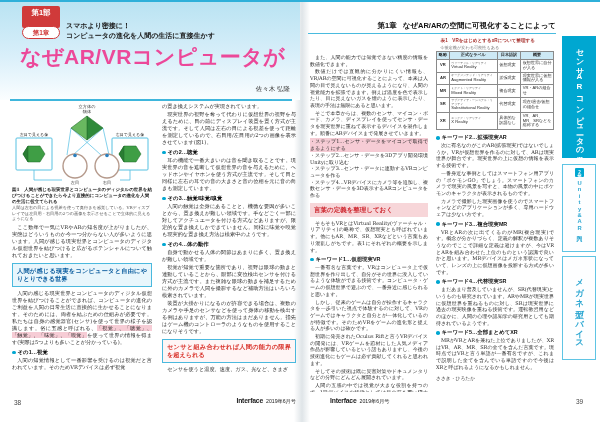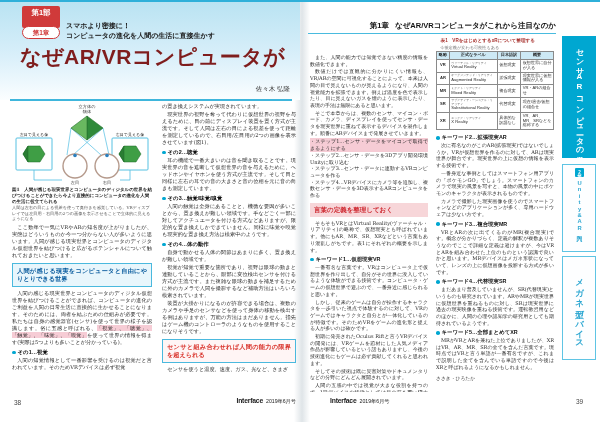--- a/index.html
+++ b/index.html
@@ -11,21 +11,21 @@
   
   .top-rule{left:0;top:0;width:600px;height:2px;background:#2fb0d9;}
   .title-band{left:0;top:2px;width:300px;height:98px;
     background:linear-gradient(180deg,#b9e3f2 0%,#d9effa 55%,#fbfeff 100%);}
   .part-badge{left:22px;top:6px;width:38px;height:22px;background:#d03a3a;color:#fff;
     font-size:7.5px;font-weight:bold;text-align:center;line-height:14px;border-radius:2px;}
   .chapter-pill{left:22px;top:26px;width:38px;height:13px;background:#fff;border:1px solid #d03a3a;
     color:#d03a3a;font-size:6.5px;font-weight:bold;text-align:center;line-height:11px;border-radius:7px;box-sizing:border-box;}
   .lp-subtitle{left:66px;top:21px;width:230px;font-size:7px;line-height:9.5px;font-weight:bold;color:#1c1c1c;}
   .lp-title{left:20px;top:44px;width:280px;font-size:21px;line-height:25px;font-weight:bold;
-    color:#7f1d1d;letter-spacing:0.5px;}
+    color:#ec4899;letter-spacing:0.5px;}
   .lp-author{left:150px;top:85px;width:140px;text-align:right;font-size:6.5px;color:#333;}
   .band-rule{left:10px;top:99px;width:282px;height:1.5px;background:#3fb6dc;}
   
   .col{font-family:"DejaVu Serif",serif;font-size:5.2px;line-height:7px;color:#2a2a2a;
     text-align:justify;overflow:hidden;}
   .col p{margin:0 0 1px 0;text-indent:1em;}
   .col p.noind{text-indent:0;}
   .sec-head{display:flex;align-items:center;gap:2px;margin:3px 0 1px 0;
     font-family:"Liberation Sans",sans-serif;font-weight:bold;font-size:5.4px;color:#111;}
   .dot{width:3.6px;height:3.6px;border-radius:50%;background:#00a7d1;flex:0 0 auto;}
@@ -186,21 +186,21 @@
   <p>視覚が知覚で重要な箇所であり、視野は眼球の動きと連動していることから、眼部に変位検出センサを付ける方式が主流です。また複雑な眼球の動きを補足するために外のカメラで人間を撮影するなど補助方法はいろいろ模索されています。</p>
   <p>装置が大掛かりになるのが許容できる場合は、複数のカメラや手足のセンサなどを使って身体の移動を検出する例はありますが、万能の方法はまだありません。指先はゲーム機のコントローラのようなものを使用することになりそうです。</p>
   <div class="hbox-red">センサと組み合わせれば人間の能力の限界を超えられる</div>
   <p>センサを使うと温度、速度、ガス、光など、さまざ</p>
 </div>
 
 <div class="abs pageno pn-left">38</div>
 <div class="abs brand brand-left"><span class="logo">Interface</span><span>2019年6月号</span></div>
 
 <div class="abs rp-header">
-  <span class="chap">第1章</span><span>なぜAR/VRコンピュータがこれから注目なのか</span>
+  <span class="chap">第1章</span><span>なぜAR/ARの空間に可視化することによって</span>
 </div>
 <div class="abs rp-header-rule"></div>
 
 <div class="abs col rp-col1">
   <p>また、人間の能力では知覚できない精度の情報を数値化できます。</p>
   <p>数値だけでは直観的に分かりにくい情報も、VR/ARの空間に可視化することによって、本来は人間の目で見えないものが見えるようになり、人間の視覚能力を拡張できます。例えば温度を色で表示したり、目に見えないガスを煙のように表示したり、表現の手法は無限にあると思います。</p>
   <p>そこで本章からは、複数のセンサ、マイコン・ボード、カメラ、ディスプレイを使ってセンサ・データを現実世界に重ねて表示するデバイスを製作します。順番にARデバイスまで発展させていきます。</p>
   <ul class="steps">
     <li class="hl-step">・ステップ1…センサ・データをマイコンで取得できるようにする</li>
     <li>・ステップ2…センサ・データを3Dアプリ開発環境Unityに取り込む</li>

